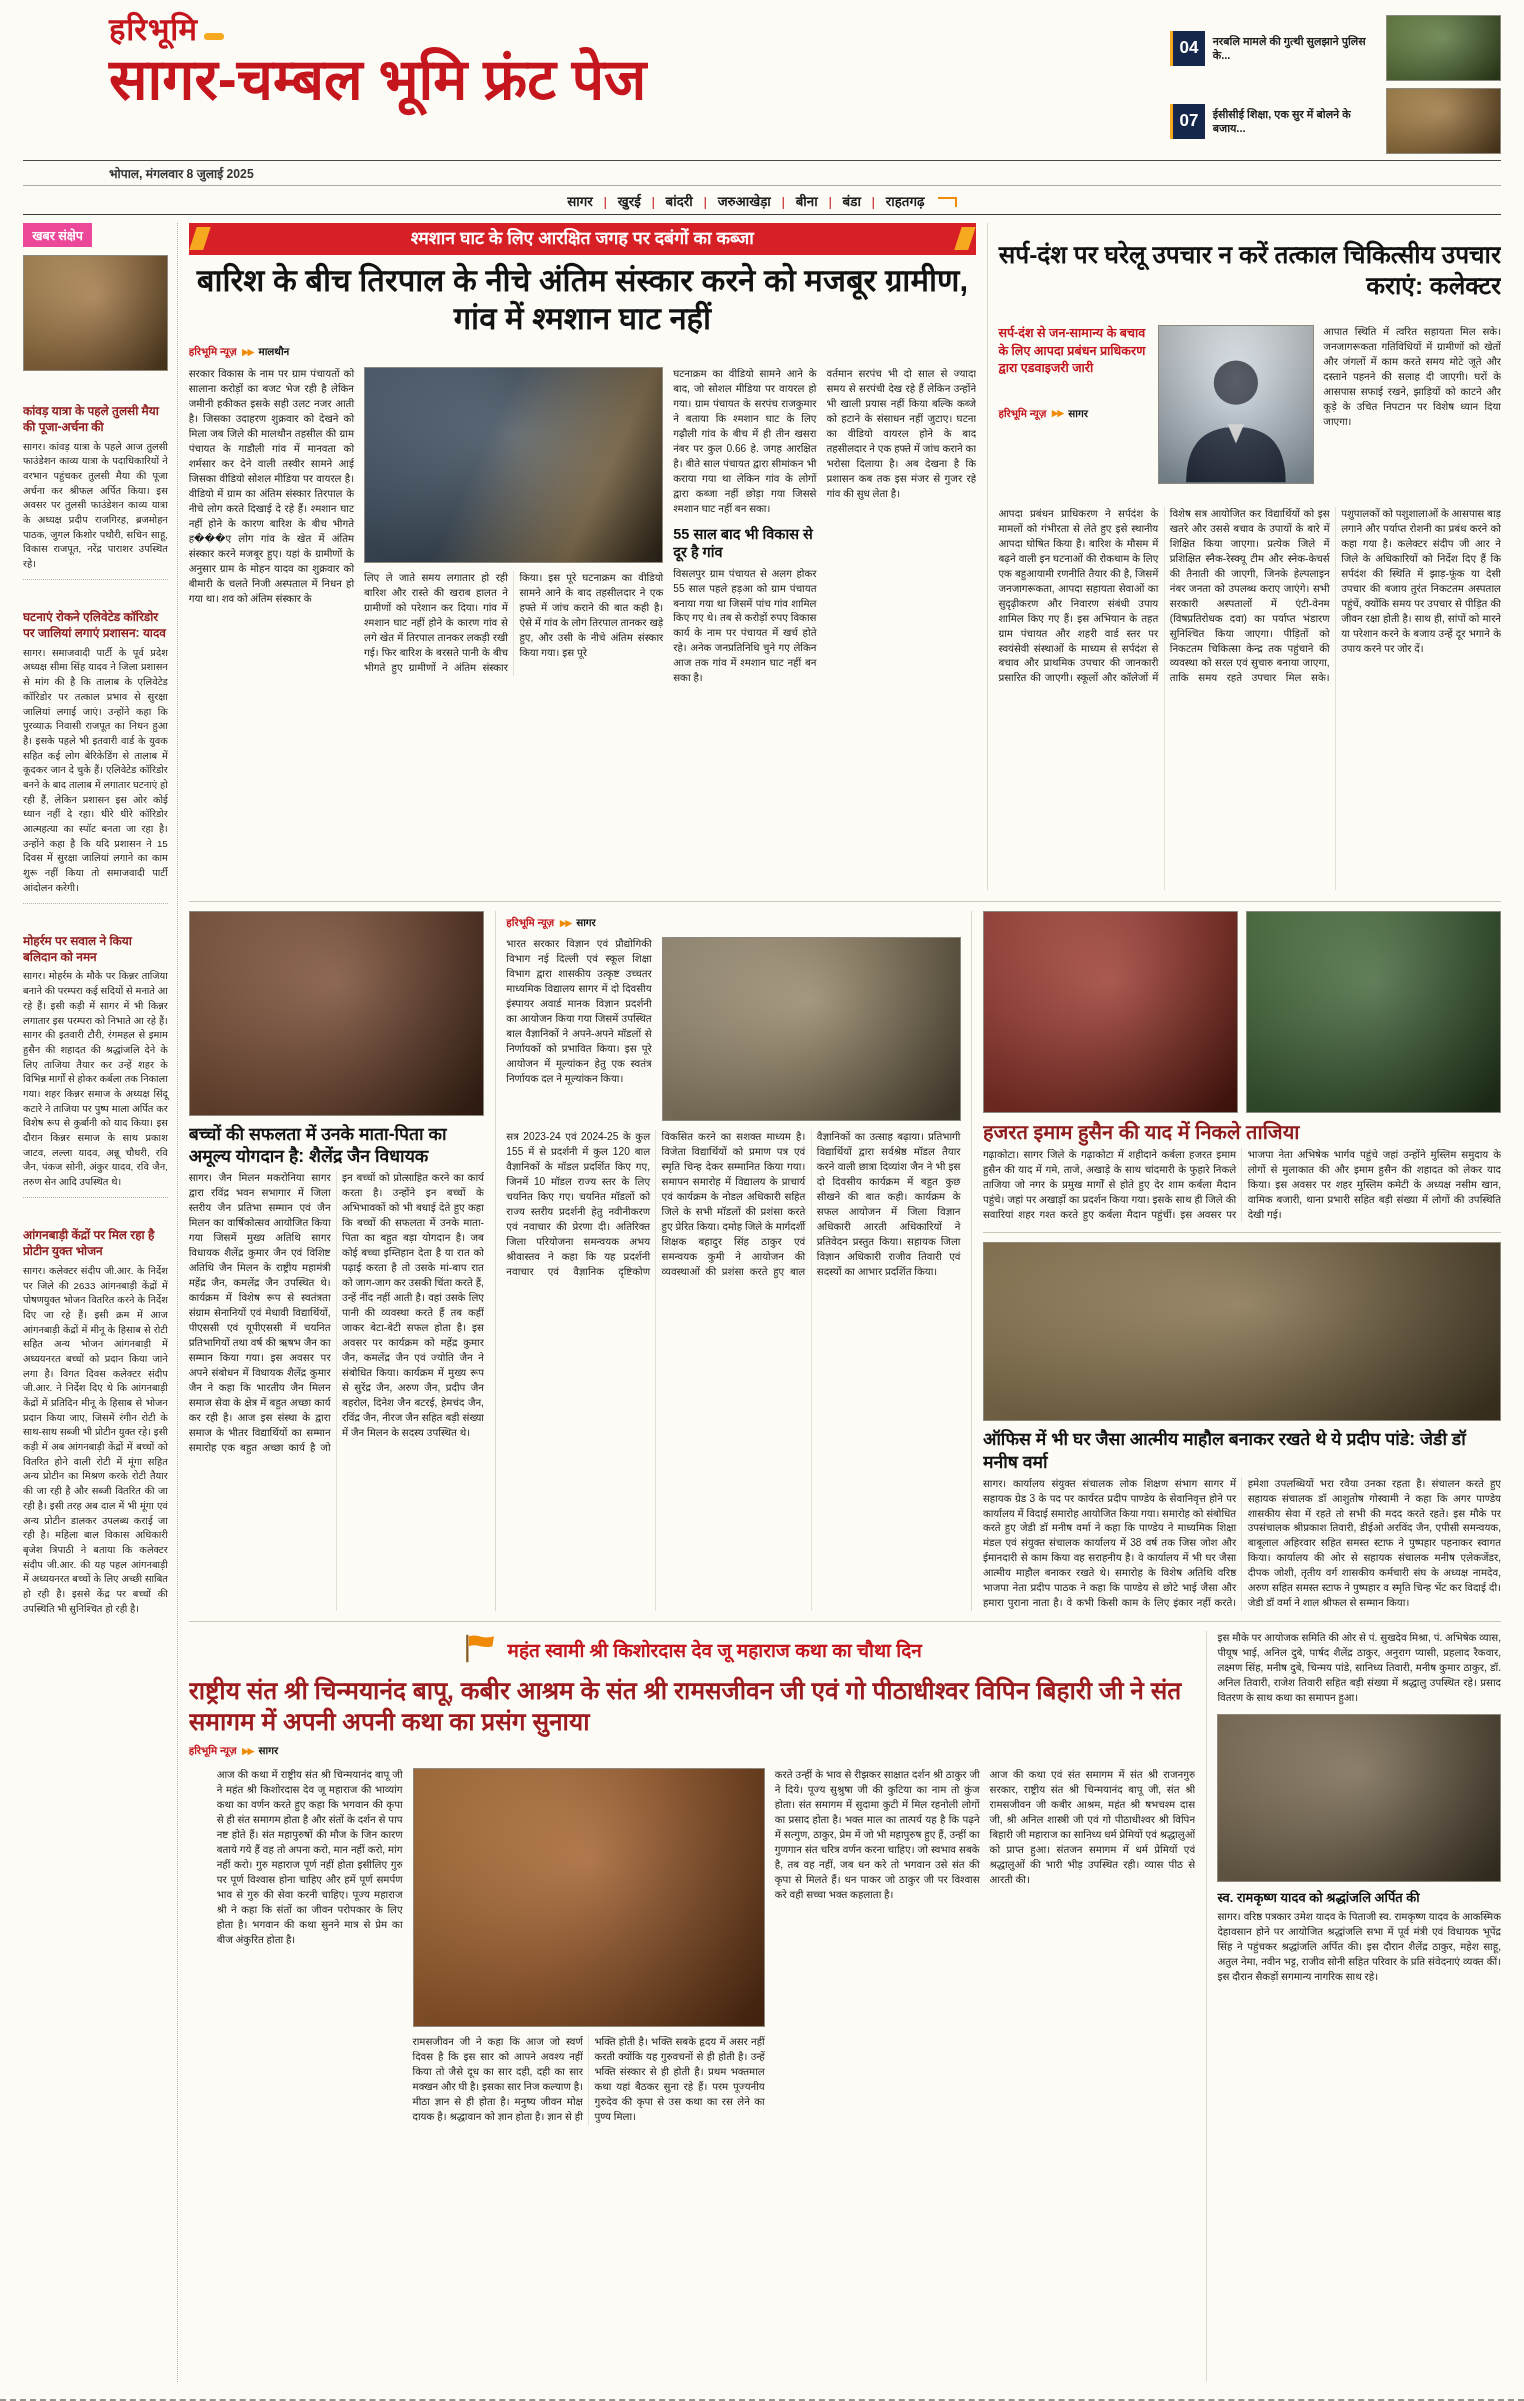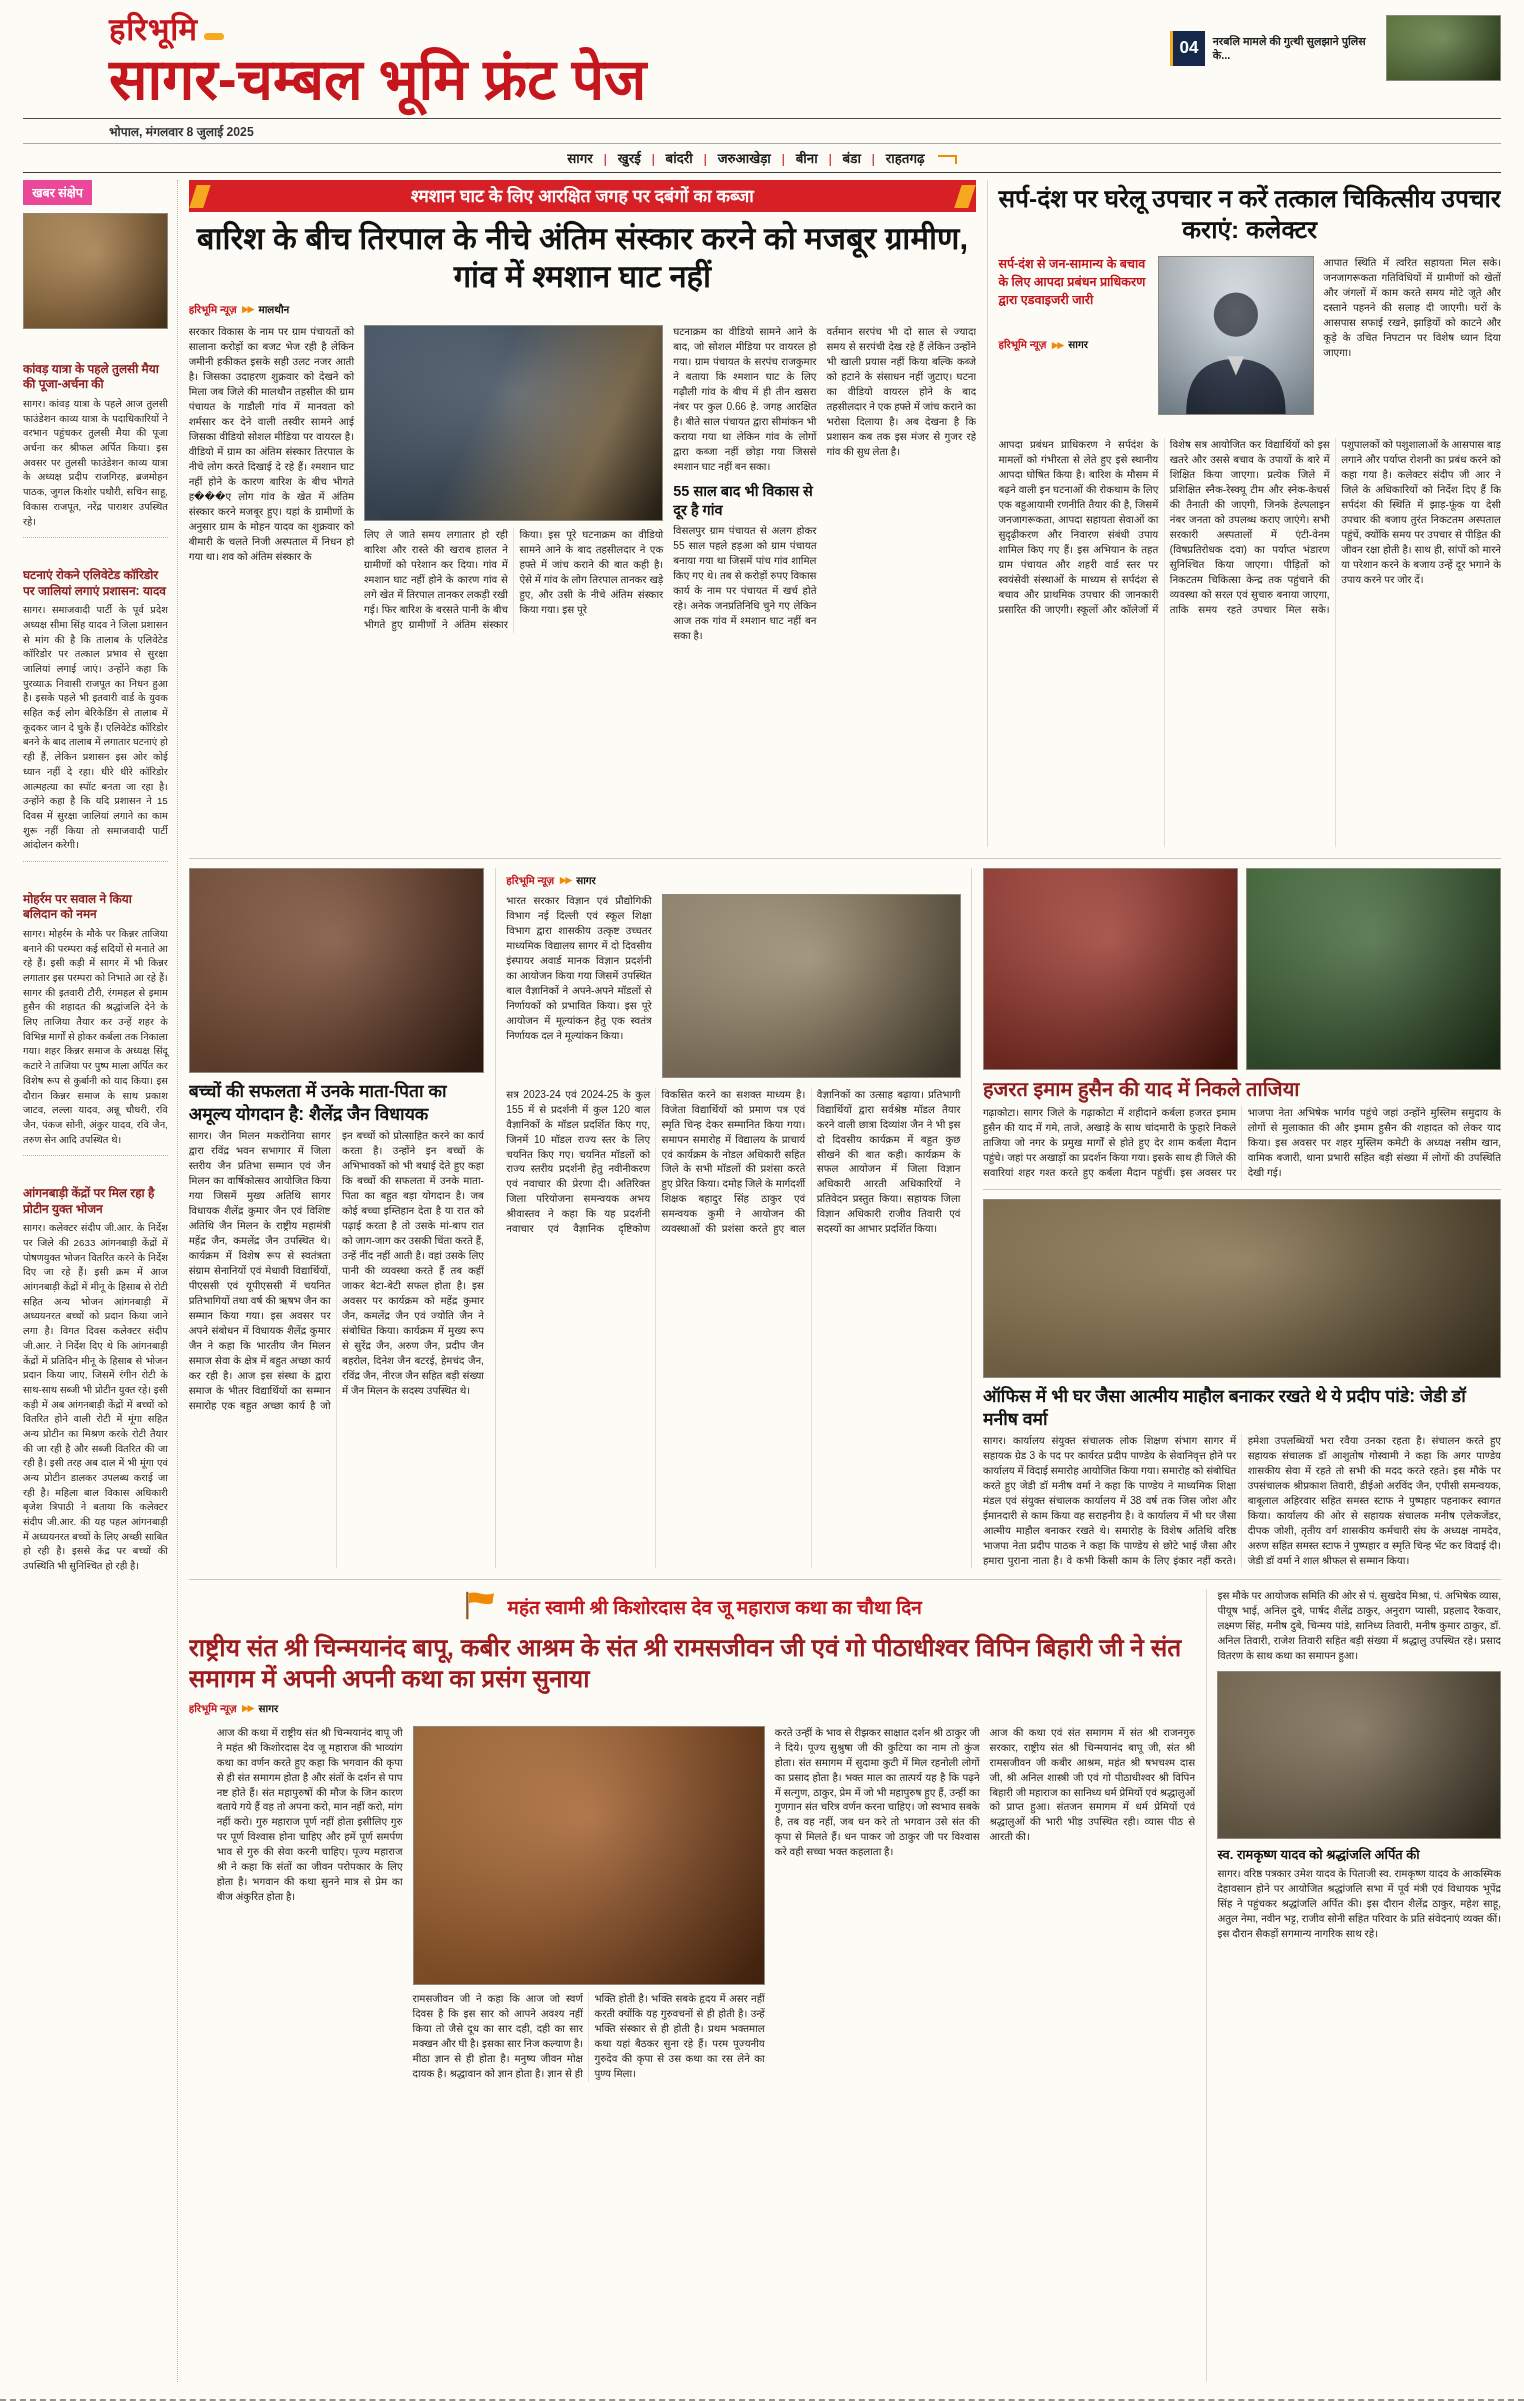--- a/index.html
+++ b/index.html
@@ -42,21 +42,21 @@
 .right-stack{flex:1;display:flex;flex-direction:column;min-width:0;overflow:hidden;}
 .saint{flex:1;}
 .tribute{flex:0 0 22.5%;}
 
 
 .kicker-red{background:#d71f26;color:#fff;font-weight:700;font-size:17.6px;line-height:1.2;text-align:center;padding:5.4px 34px;position:relative;flex:0 0 auto;}
 .kicker-red::before,.kicker-red::after{content:"";position:absolute;top:4.6px;bottom:4.6px;width:13.8px;background:#f6a91e;transform:skewX(-18deg);}
 .kicker-red::before{left:4.6px;}
 .kicker-red::after{right:4.6px;}
 .hl-xl{font-size:31px;line-height:1.22;font-weight:800;color:#121212;text-align:center;margin:7.7px 0 1.5px;flex:0 0 auto;}
-.hl-lg{font-size:24.5px;line-height:1.26;font-weight:800;color:#121212;text-align:center;margin:4px 0;flex:0 0 auto;}
+.hl-lg{font-size:24.5px;line-height:1.26;font-weight:800;color:#121212;text-align:right;margin:17px 0;flex:0 0 auto;}
 .hl-red-lg{font-size:24px;line-height:1.28;font-weight:800;color:#9e1b1e;margin:4.6px 0 1.5px;flex:0 0 auto;}
 .hl-red-md{font-size:20px;line-height:1.28;font-weight:800;color:#8f1d1d;margin:6.9px 0 3.1px;flex:0 0 auto;}
 .hl-md{font-size:17.6px;line-height:1.3;font-weight:800;color:#141414;margin:6.9px 0 3.1px;flex:0 0 auto;}
 .hl-sm{font-size:13px;line-height:1.3;font-weight:800;color:#141414;margin:6.1px 0 3.1px;flex:0 0 auto;}
 .byline{display:flex;align-items:center;gap:5.4px;font-size:10.3px;margin:4.6px 0 6.1px;flex:0 0 auto;}
 .byline .brand{color:#c4161c;font-weight:700;}
 .byline .arrows{color:#ef8b06;font-size:9.2px;letter-spacing:-1.5px;}
 .byline .loc{font-weight:700;color:#111;}
 .bt{font-size:10.2px;line-height:1.47;color:#1b1b1b;text-align:justify;}
 .cols2{column-count:2;column-gap:11.5px;column-rule:0.8px solid #e4dfd3;}
@@ -126,20 +126,25 @@
       <div class="hd-left">
         <div class="logo">हरिभूमि</div>
         <h1 class="masthead">सागर-चम्बल भूमि फ्रंट पेज</h1>
       </div>
       <div class="teasers">
         <div class="teaser">
           <div class="tz-num">04</div>
           <div class="tz-text">नरबलि मामले की गुत्थी सुलझाने पुलिस के...</div>
           <div class="photo tz-photo ph-field"></div>
         </div>
+        <div class="teaser">
+          <div class="tz-num">07</div>
+          <div class="tz-text">ईसीसीई शिक्षा, एक सुर में बोलने के बजाय...</div>
+          <div class="photo tz-photo ph-crowd"></div>
+        </div>
       </div>
     </div>
     <div class="dateline-row">
       <span class="dateline">भोपाल, मंगलवार 8 जुलाई 2025</span>
     </div>
     <div class="cities">
       <span class="city">सागर</span><span class="city">खुरई</span><span class="city">बांदरी</span><span class="city">जरुआखेड़ा</span><span class="city">बीना</span><span class="city">बंडा</span><span class="city">राहतगढ़</span><span class="corner-accent"></span>
     </div>
   </header>
 

